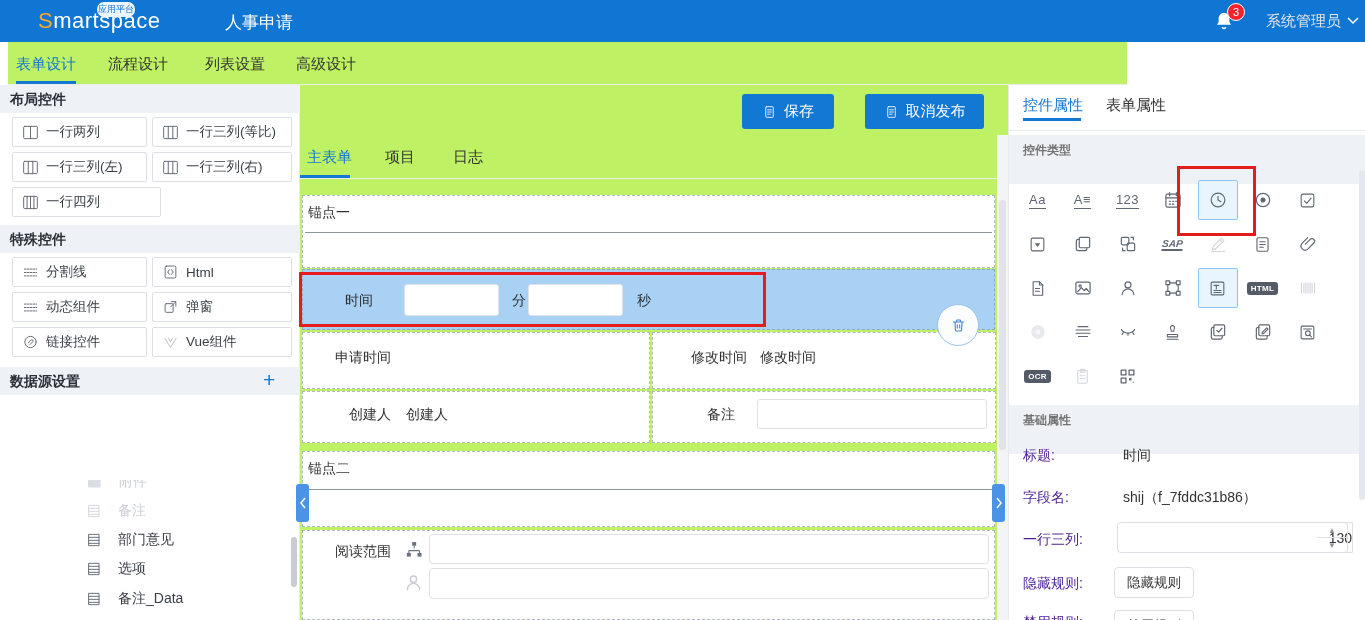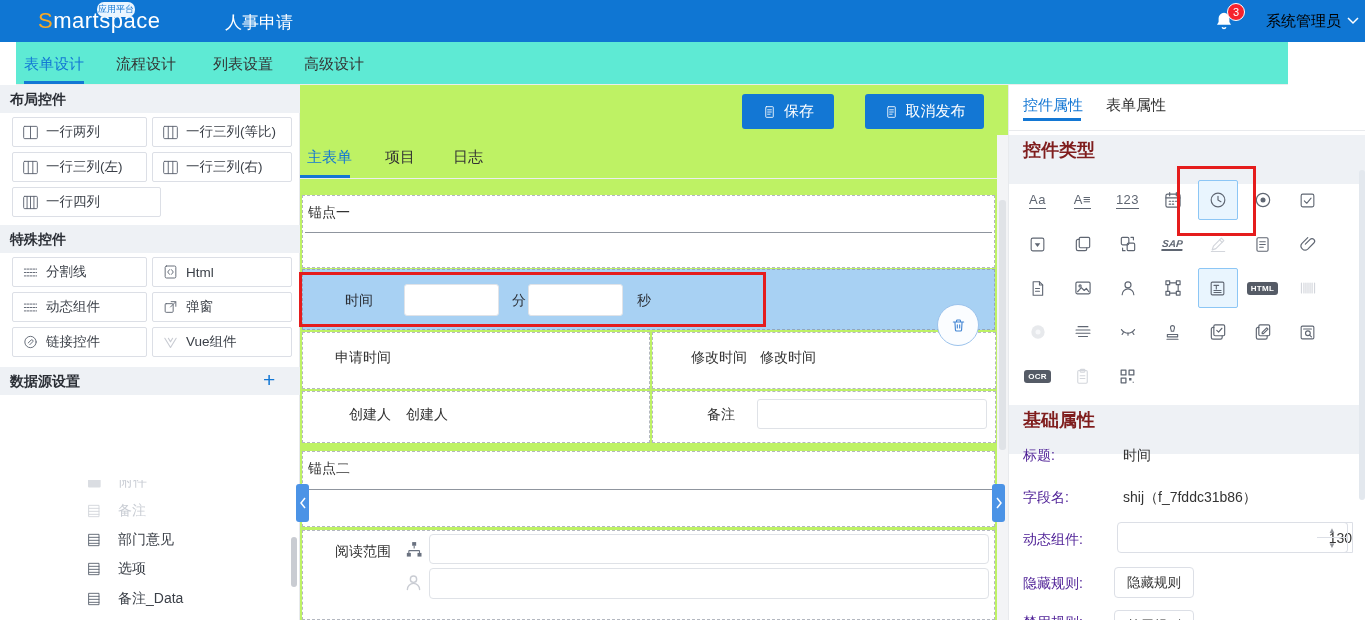--- a/index.html
+++ b/index.html
@@ -7,25 +7,25 @@
   #app{position:relative;width:1365px;height:620px;overflow:hidden;background:#fff}
 
   
   .topbar{position:absolute;left:0;top:0;width:1365px;height:42px;background:#0f76d3}
   .logo{position:absolute;left:38px;top:8px;font-size:22px;color:#fff;display:inline-block;letter-spacing:.5px}
   .logo::first-letter{color:#f7a825}
   .logo-badge{position:absolute;left:97px;top:2px;background:#eaf5ff;color:#1377d4;font-size:9px;padding:1px 1px;border-radius:7px}
   .app-title{position:absolute;left:225px;top:11px;color:#fff;font-size:17px}
   .bell{position:absolute;left:1212px;top:9px;width:24px;height:24px}
   .bell-badge{position:absolute;left:1227px;top:3px;min-width:18px;height:18px;background:#f5222d;border:1px solid #fff;border-radius:9px;color:#fff;font-size:11px;text-align:center;line-height:16px;padding:0 2px}
-  .user{position:absolute;left:1266px;top:12px;color:#000000;font-size:15px}
+  .user{position:absolute;left:1266px;top:12px;color:#e5e5e5;font-size:15px}
   .user-caret{position:absolute;left:1347px;top:17px}
 
   
-  .navtabs{position:absolute;left:16px;top:42px;width:1272px;height:43px;background:#5eead4;border-bottom:1px solid #ececec}
+  .navtabs{position:absolute;left:8px;top:42px;width:1119px;height:43px;background:#bef264;border-bottom:1px solid #ececec}
   .navtab{position:absolute;top:13px;font-size:15px;color:#333;cursor:pointer}
   .navtab.active{color:#1377d4}
   .nav-underline{position:absolute;left:8px;top:39px;width:60px;height:3px;background:#1377d4}
 
   
   .sidebar{position:absolute;left:0;top:85px;width:300px;height:535px;background:#fff;border-right:1px solid #e8eaed}
   .sec-head{position:absolute;left:0;width:300px;height:28px;background:#eef1f5;font-size:14px;font-weight:bold;color:#2b2f36;line-height:28px;padding-left:10px}
   .sb-btn{position:absolute;height:30px;background:#fff;border:1px solid #dcdfe6;border-radius:2px;display:flex;align-items:center;gap:7px;padding-left:9px;font-size:13.5px;color:#3a3f47;cursor:pointer}
   .sb-btn svg{flex:none}
   .ds-plus{position:absolute;left:263px;top:370px;color:#1377d4;font-size:21px;line-height:20px;cursor:pointer}
@@ -57,21 +57,21 @@
   .rs-input{position:absolute;background:#fff;border:1px solid #dfe2e7;border-radius:4px}
   .cv-gutter{position:absolute;left:697px;top:50px;width:11px;height:485px;background:#f3f4f6}
   .cv-thumb{position:absolute;left:699px;top:115px;width:7px;height:250px;background:#e0e3e7;border-radius:3px}
 
   
   .panel{position:absolute;left:1008px;top:85px;width:357px;height:535px;background:#fff;border-left:1px solid #e8eaed}
   .ptab{position:absolute;top:11px;font-size:15px;color:#333;cursor:pointer}
   .ptab.active{color:#1377d4}
   .ptab-underline{position:absolute;left:14px;top:33px;width:58px;height:3px;background:#1377d4}
   .ptab-border{position:absolute;left:0;top:45px;width:357px;height:1px;background:#e8eaed}
-  .p-band{position:absolute;left:0;width:357px;height:49px;background:#eef1f5;font-size:18px;font-weight:bold;color:#7f1d1d;line-height:31px;padding-left:14px}
+  .p-band{position:absolute;left:0;width:357px;height:49px;background:#eef1f5;font-size:12px;font-weight:bold;color:#737373;line-height:31px;padding-left:14px}
   .icon-grid{position:absolute;left:6px;top:91px;width:315px;display:grid;grid-template-columns:repeat(7,45px);grid-auto-rows:44px}
   .icell{display:flex;align-items:flex-end;justify-content:center;cursor:pointer}
   .icell .inner{width:40px;height:40px;display:flex;align-items:center;justify-content:center;border-radius:2px}
   .icell.sel .inner{background:#e9f5fe;border:1px solid #8cc6f5}
   .tglyph{font-size:13px;color:#5f6672;border-bottom:1.5px solid #5f6672;padding-bottom:1px;letter-spacing:.5px}
   .badge-dark{background:#555b66;color:#fff;font-size:8px;font-weight:bold;border-radius:3px;padding:2px 4px;letter-spacing:.3px}
   .sap-glyph{font-size:10px;font-weight:bold;font-style:italic;color:#5f6672;border-bottom:2px solid #5f6672;transform:skewX(-6deg)}
   .prop-label{position:absolute;left:14px;font-size:14px;color:#4c1d95}
   .prop-value{position:absolute;left:114px;font-size:14px;color:#333}
   .num-input{position:absolute;left:108px;width:236px;height:31px;border:1px solid #dcdfe6;border-radius:4px 0 0 4px;text-align:right;font-size:14px;color:#333}
@@ -603,21 +603,21 @@
     <div class="red-box" style="left:168px;top:81px;width:79px;height:70px"></div>
 
     <div class="p-band" style="top:320px">基础属性</div>
 
     <span class="prop-label" style="top:362px">标题:</span>
     <span class="prop-value" style="top:362px">时间</span>
 
     <span class="prop-label" style="top:404px">字段名:</span>
     <span class="prop-value" style="top:404px">shij（f_7fddc31b86）</span>
 
-    <span class="prop-label" style="top:446px">动态组件:</span>
+    <span class="prop-label" style="top:446px">一行三列:</span>
     <input class="num-input" style="top: 437px;" value="130">
     <div class="stepper" style="top:437px">
       <span>▲</span>
       <span>▼</span>
     </div>
 
     <span class="prop-label" style="top:490px">隐藏规则:</span>
     <button class="rule-btn" style="top:482px">隐藏规则</button>
 
     <span class="prop-label" style="top:529px">禁用规则:</span>

